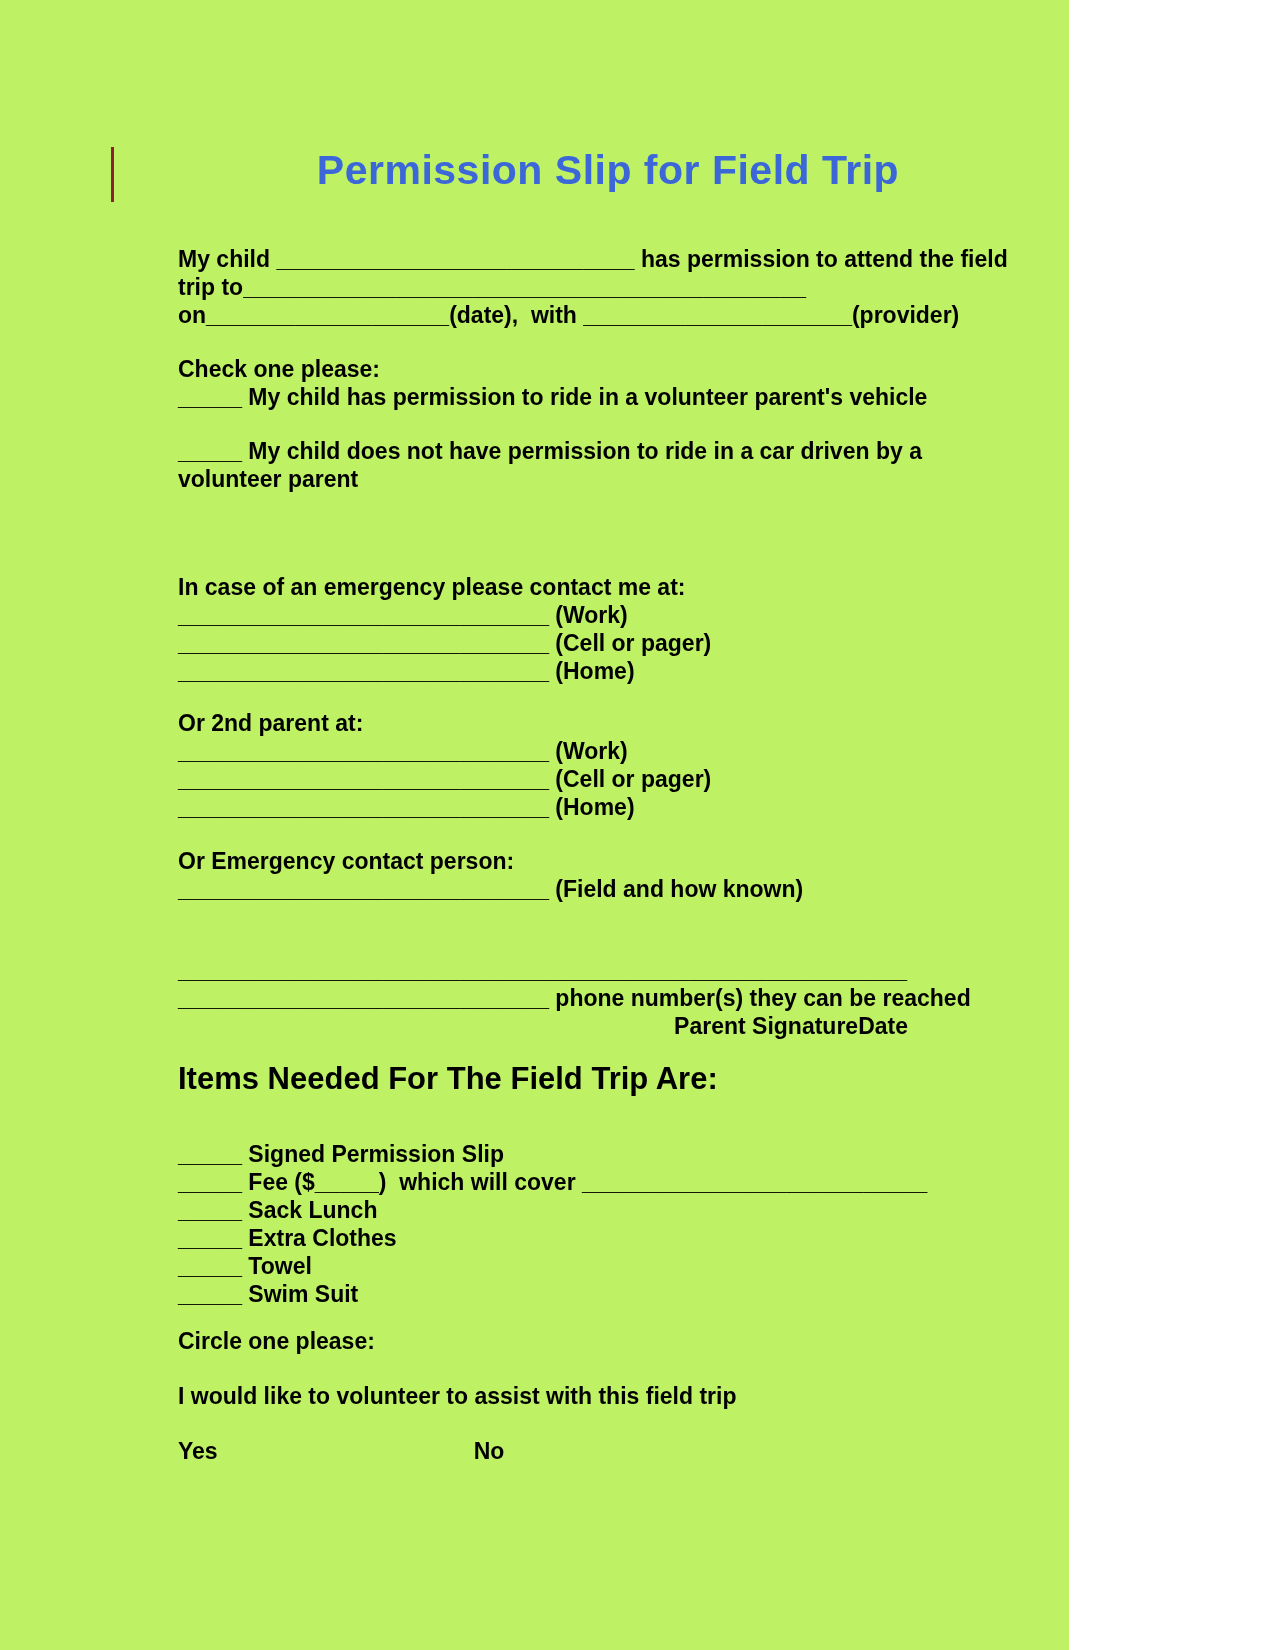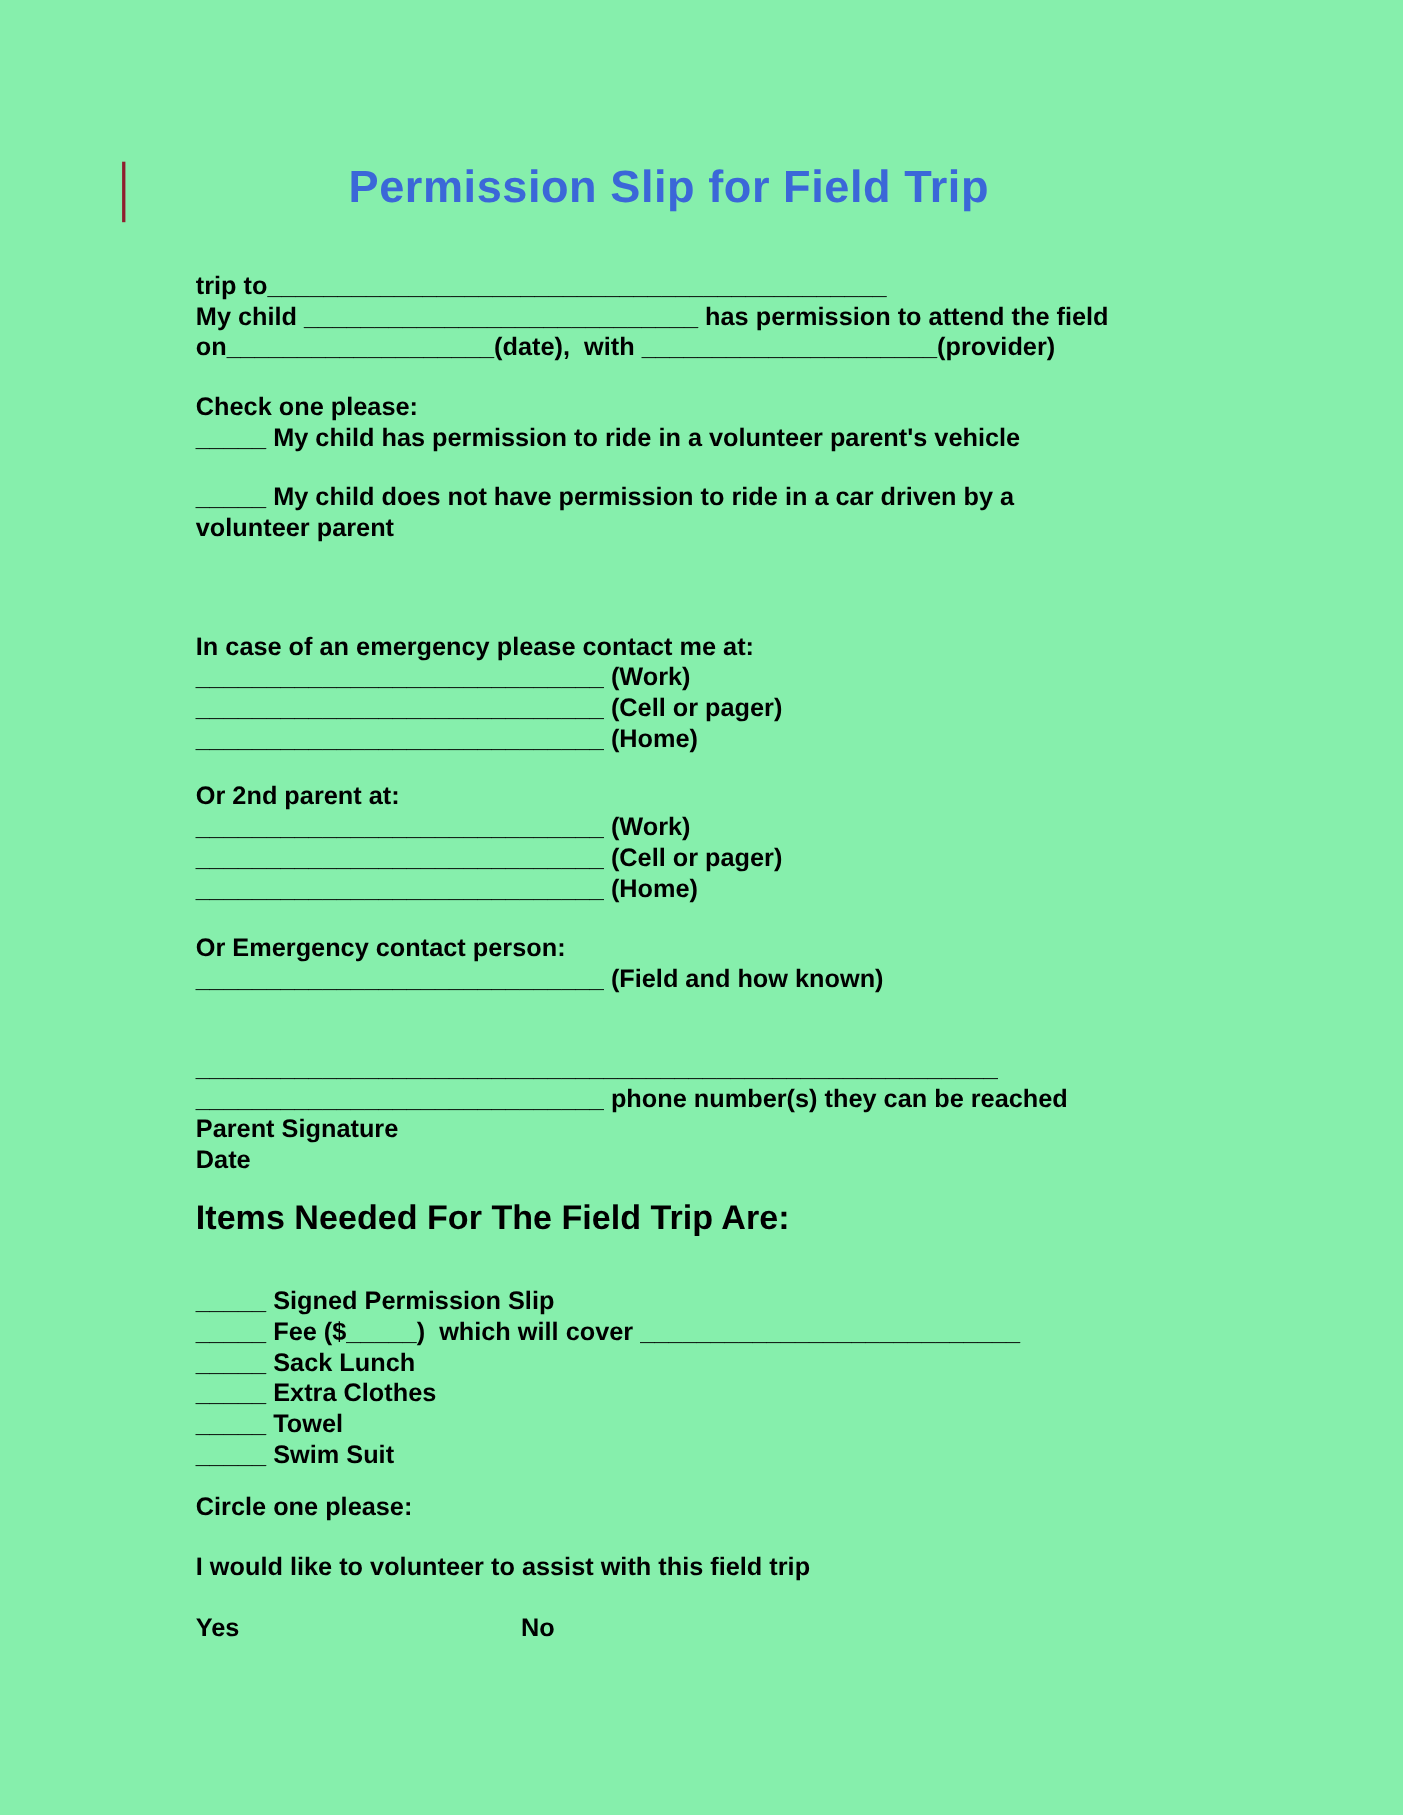--- a/index.html
+++ b/index.html
@@ -1,19 +1,19 @@
 <!DOCTYPE html>
 <html><head>
 <meta charset="utf-8">
 <style>
   html,body{margin:0;padding:0;background:#ffffff;}
   .page{
     position:relative;
-    width:1275px;height:1650px;
-    background:#86efac;
+    width:1069px;height:1650px;
+    background:#bef264;
     font-family:"Liberation Sans",sans-serif;
     font-weight:700;
     color:#000000;
     overflow:hidden;
   }
   .accent-bar{
     position:absolute;
     left:111px;top:147px;
     width:3px;height:55px;
     background:#8e1f2e;
@@ -39,25 +39,24 @@
   }
   .intro{margin-top:53px;}
   .check-heading{margin-top:26px;}
   .option2{margin-top:26px;}
   .emergency-heading{margin-top:80px;}
   .second-parent-heading{margin-top:24px;}
   .emc-heading{margin-top:26px;}
   .sig-line{margin-top:53px;}
   .sig-row{
     display:flex;
-    justify-content:flex-start;
+    justify-content:flex-end;
     width:730px;
     font-size:23px;
     line-height:28px;
-    flex-direction:column;
   }
   .items-heading{
     margin-top:20px;
     font-size:31px;
     line-height:38px;
   }
   .items-list{margin-top:42px;}
   .circle-heading{margin-top:19px;}
   .statement{margin-top:27px;}
   .yesno-row{
@@ -73,22 +72,22 @@
 <body>
 
 <div class="page">
   <div class="accent-bar"></div>
 
   <div class="content">
 
     <h1 class="doc-title">Permission Slip for Field Trip</h1>
 
     <div class="intro">
+      <div class="line">My child ____________________________ has permission to attend the field</div>
       <div class="line">trip to____________________________________________</div>
-      <div class="line">My child ____________________________ has permission to attend the field</div>
       <div class="line">on___________________(date),  with _____________________(provider)</div>
     </div>
 
     <div class="line check-heading">Check one please:</div>
     <div class="line">_____ My child has permission to ride in a volunteer parent's vehicle</div>
 
     <div class="option2">
       <div class="line">_____ My child does not have permission to ride in a car driven by a</div>
       <div class="line">volunteer parent</div>
     </div>

